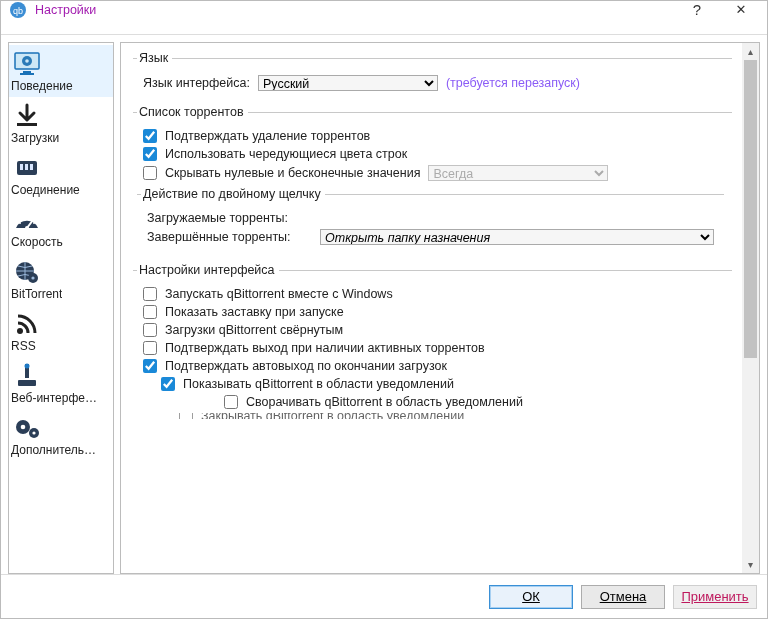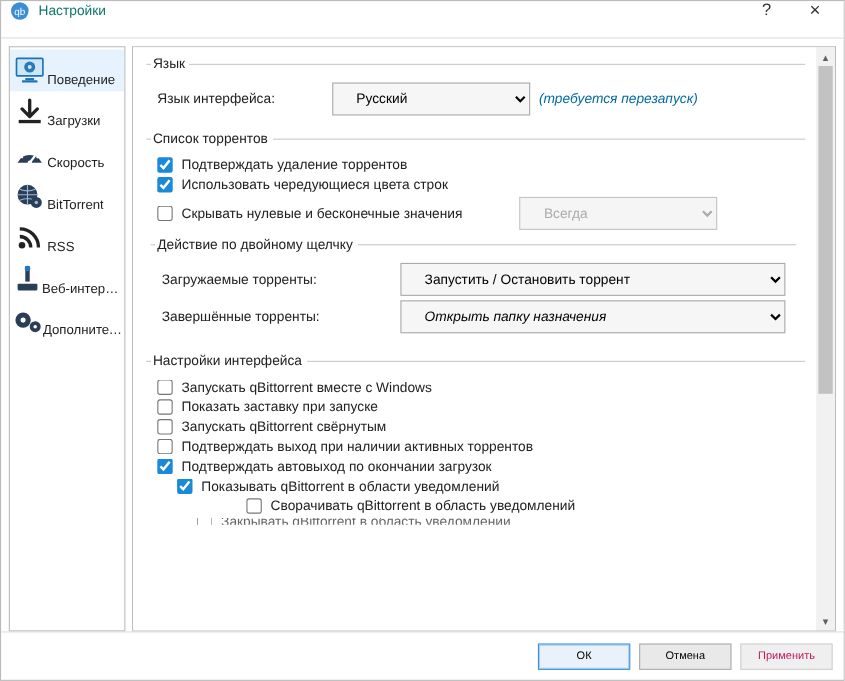--- a/index.html
+++ b/index.html
@@ -1,45 +1,45 @@
 <!DOCTYPE html>
 <html><head>
 <meta charset="utf-8">
 <style>
   * { box-sizing: border-box; font-family: "Segoe UI", Tahoma, sans-serif; }
   body { margin: 0; background: #fff; }
   .window { width: 768px; height: 619px; border: 1px solid #bbb; display: flex; flex-direction: column; background: #fff; }
   .titlebar { height: 34px; display: flex; align-items: center; padding: 0 4px 16px 8px; border-bottom: 1px solid #ddd; }
   .titlebar .app-icon { width: 18px; height: 18px; margin-right: 8px; }
-  .titlebar .title { font-size: 12.5px; color: #0f766e; flex: 1; }
+  .titlebar .title { font-size: 12.5px; color: #a21caf; flex: 1; }
   .titlebar .winbtn { width: 44px; height: 30px; display:flex; align-items:center; justify-content:center; color:#333; cursor:pointer; }
   .body { flex: 1; display: flex; padding: 7px 7px 0 7px; gap: 6px; min-height: 0; }
   .sidebar { width: 106px; border: 1px solid #bcbcbc; background: #fff; display: flex; flex-direction: column; align-items: stretch; padding: 2px 0; overflow: hidden; }
-  .side-item { display: flex; flex-direction: row; align-items: flex-end; padding: 4px 2px 4px; font-size: 12px; color: #222; cursor: pointer; white-space: nowrap; overflow: hidden; text-overflow: ellipsis; }
+  .side-item { display: flex; flex-direction: column; align-items: flex-start; padding: 4px 2px 4px; font-size: 12px; color: #222; cursor: pointer; white-space: nowrap; overflow: hidden; text-overflow: ellipsis; }
   .side-item.active { background: #e6f3ff; }
   .side-item .icon { width: 32px; height: 30px; display:flex; align-items:center; justify-content:center; }
   .side-item span { max-width: 98px; overflow:hidden; text-overflow: ellipsis; }
   .content-wrap { flex: 1; display:flex; border: 1px solid #bcbcbc; min-width:0; }
   .content { flex: 1; overflow-y: hidden; overflow-x: hidden; background: #fff; }
   .scrollbar { width: 17px; background: #f1f1f1; display:flex; flex-direction:column; }
   .scrollbar .arrow { height: 17px; display:flex; align-items:center; justify-content:center; color:#606060; font-size:10px; cursor:pointer;}
   .scrollbar .track { flex:1; position:relative; }
   .scrollbar .thumb { position:absolute; left:2px; right:2px; top:0; height: 60%; background:#c2c2c2; border-radius:0; cursor:pointer;}
   fieldset { border: none; border-top: 1px solid #c8c8c8; margin: 8px 10px 4px 12px; padding: 6px 4px 2px 4px; }
   fieldset.inner { margin: 6px 4px 2px 0; }
   legend { font-size: 12.5px; color: #222; padding: 0 4px 0 2px; }
   .row { display: flex; align-items: center; gap: 8px; margin: 4px 6px; font-size: 12.5px; color:#222; }
-  select { font-size: 12.5px; height: 30px; border: 1px solid #aaa; background: #f6f6f6; padding: 0 17px; margin-left: 44px; }
+  select { font-size: 12.5px; height: 16px; border: 1px solid #aaa; background: #f6f6f6; padding: 0 0; }
   select:disabled { color:#888; background:#f2f2f2; }
-  .note { font-style: italic; color:#0369a1; }
+  .note { color:#8b5cf6; }
   .chk { display:flex; align-items:center; gap:8px; margin: 4px 6px; font-size: 12.5px; color:#222; }
   .chk input { width:14px; height:14px; margin:0; accent-color:#1a89d8; }
   .chk.indent { margin-left: 24px; }
   .footer { height: 44px; border-top: 1px solid #ddd; display:flex; justify-content:flex-end; align-items:center; gap:8px; padding: 0 10px; }
-  .btn { min-width: 84px; height: 24px; font-size: 10px; background: #e9e9e9; border: 1px solid #acacac; cursor:pointer; }
+  .btn { min-width: 84px; height: 24px; font-size: 13px; background: #e9e9e9; border: 1px solid #acacac; cursor:pointer;text-decoration:underline; }
   .btn.primary { background:#e9f2fb; border:1px solid #3a90d6; box-shadow: inset 0 0 0 1px #a7d0f2; }
   .btn:disabled { color:#be185d; background:#efefef; border-color:#cfcfcf; cursor:default; }
 </style>
 </head>
 <body>
 
 <div class="window">
   <div class="titlebar">
     <span class="app-icon">
       <svg viewBox="0 0 18 18">
@@ -71,20 +71,31 @@
           <svg width="28" height="26" viewBox="0 0 28 26">
               <path d="M14 2 v12 M7 10 l7 7 7-7" fill="none" stroke="#222" stroke-width="3" stroke-linecap="round" stroke-linejoin="round"></path>
               <rect x="4" y="20" width="20" height="3" fill="#222"></rect>
             </svg>
         </div>
         <span>Загрузки</span>
       </div>
       <div class="side-item">
         <div class="icon">
           <svg width="28" height="24" viewBox="0 0 28 24">
+              <rect x="4" y="5" width="20" height="14" rx="2" fill="#2b3e57"></rect>
+              <rect x="7" y="8" width="3" height="6" fill="#d8e6ff"></rect>
+              <rect x="12" y="8" width="3" height="6" fill="#d8e6ff"></rect>
+              <rect x="17" y="8" width="3" height="6" fill="#d8e6ff"></rect>
+            </svg>
+        </div>
+        <span>Соединение</span>
+      </div>
+      <div class="side-item">
+        <div class="icon">
+          <svg width="28" height="24" viewBox="0 0 28 24">
               <path d="M3 20 A12 12 0 0 1 25 20 Z" fill="#2b3e57"></path>
               <circle cx="14" cy="20" r="2" fill="#fff"></circle>
               <line x1="14" y1="20" x2="20" y2="12" stroke="#fff" stroke-width="2"></line>
               <circle cx="7" cy="15" r="1" fill="#fff"></circle>
               <circle cx="14" cy="10" r="1" fill="#fff"></circle>
               <circle cx="21" cy="15" r="1" fill="#fff"></circle>
             </svg>
         </div>
         <span>Скорость</span>
       </div>
@@ -162,23 +173,20 @@
             <span>Скрывать нулевые и бесконечные значения</span>
             <select disabled="" style="width:180px;">
               <option>Всегда</option>
             </select>
           </label>
 
           <fieldset class="inner">
             <legend>Действие по двойному щелчку</legend>
             <div class="row">
               <span style="width:165px;">Загружаемые торренты:</span>
-              <select style="flex:1;">
-                <option>Запустить / Остановить торрент</option>
-              </select>
             </div>
             <div class="row">
               <span style="width:165px;">Завершённые торренты:</span>
               <select style="flex:1;font-style:italic;">
                 <option>Открыть папку назначения</option>
               </select>
             </div>
           </fieldset>
         </fieldset>
 
@@ -188,21 +196,21 @@
           <label class="chk">
             <input type="checkbox" style="">
             <span>Запускать qBittorrent вместе с Windows</span>
           </label>
           <label class="chk">
             <input type="checkbox" style="">
             <span>Показать заставку при запуске</span>
           </label>
           <label class="chk">
             <input type="checkbox" style="">
-            <span>Запускать qBittorrent свёрнутым</span>
+            <span>Загрузки qBittorrent свёрнутым</span>
           </label>
           <label class="chk">
             <input type="checkbox" style="">
             <span>Подтверждать выход при наличии активных торрентов</span>
           </label>
           <label class="chk">
             <input type="checkbox" checked="" style="">
             <span>Подтверждать автовыход по окончании загрузок</span>
           </label>
           <label class="chk indent">

